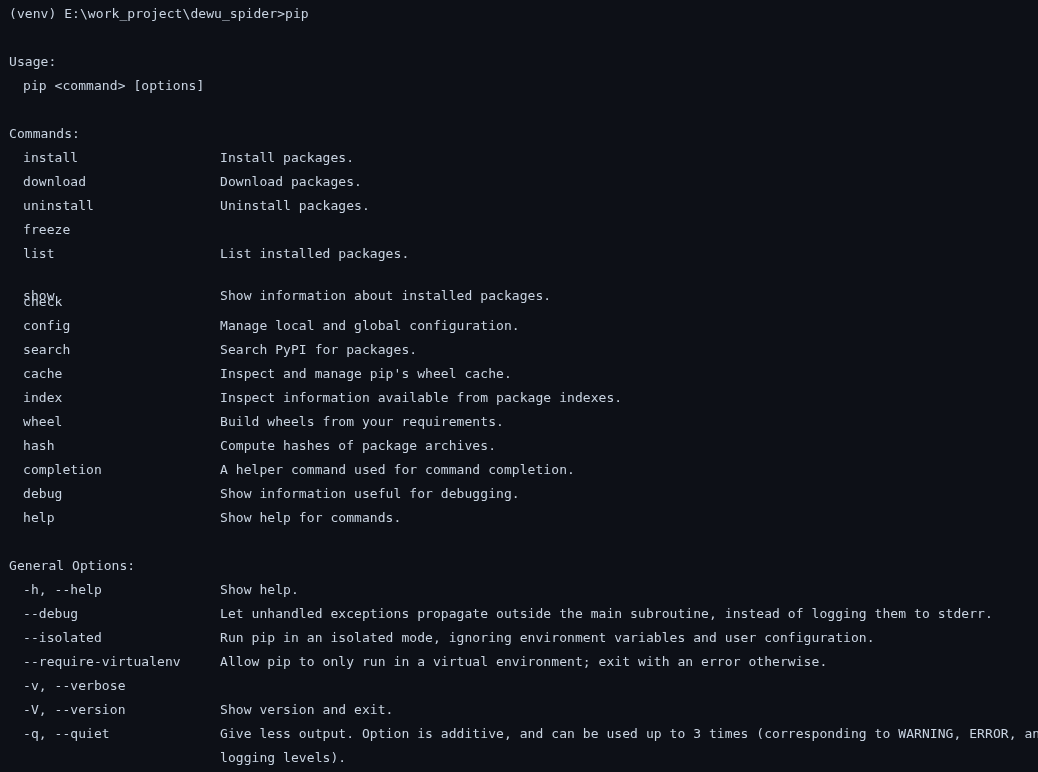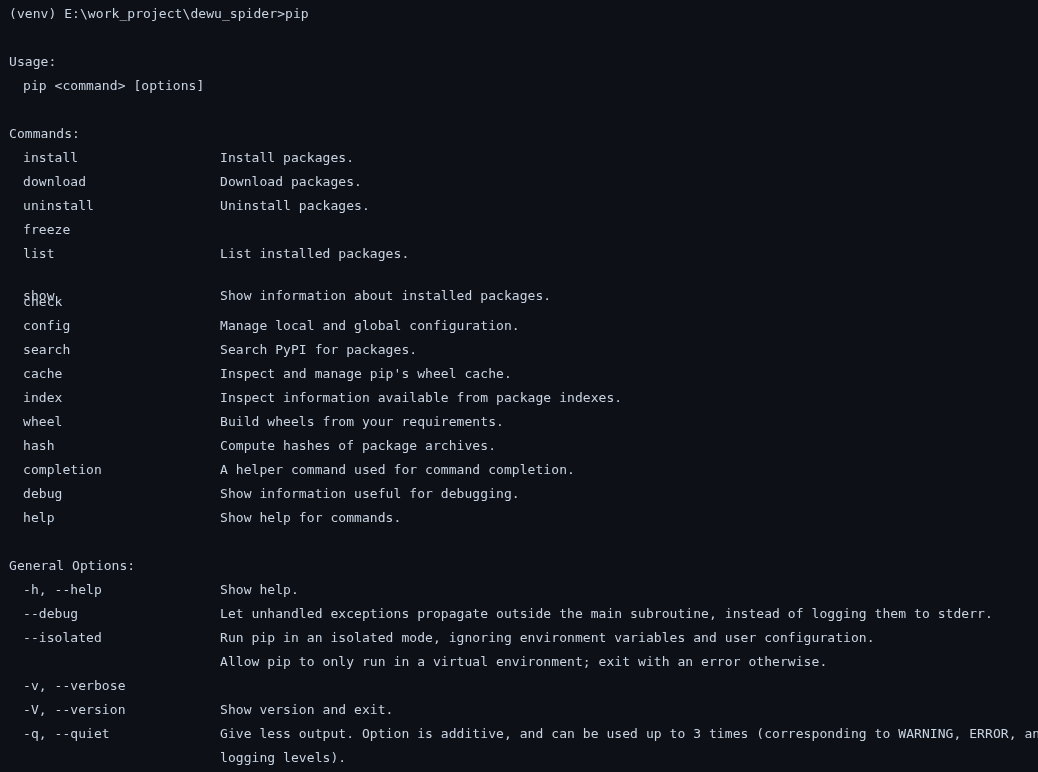--- a/index.html
+++ b/index.html
@@ -103,18 +103,18 @@
     <div class="row" style="top: 386px;"><span class="term">index</span><span class="desc">Inspect information available from package indexes.</span></div>
     <div class="row" style="top: 410px;"><span class="term">wheel</span><span class="desc">Build wheels from your requirements.</span></div>
     <div class="row" style="top: 434px;"><span class="term">hash</span><span class="desc">Compute hashes of package archives.</span></div>
     <div class="row" style="top: 458px;"><span class="term">completion</span><span class="desc">A helper command used for command completion.</span></div>
     <div class="row" style="top: 482px;"><span class="term">debug</span><span class="desc">Show information useful for debugging.</span></div>
     <div class="row" style="top: 506px;"><span class="term">help</span><span class="desc">Show help for commands.</span></div>
     <div class="hdr" style="top: 554px;">General Options:</div>
     <div class="row" style="top: 578px;"><span class="term">-h, --help</span><span class="desc">Show help.</span></div>
     <div class="row" style="top: 602px;"><span class="term">--debug</span><span class="desc">Let unhandled exceptions propagate outside the main subroutine, instead of logging them to stderr.</span></div>
     <div class="row" style="top: 626px;"><span class="term">--isolated</span><span class="desc">Run pip in an isolated mode, ignoring environment variables and user configuration.</span></div>
-    <div class="row" style="top: 650px;"><span class="desc">Allow pip to only run in a virtual environment; exit with an error otherwise.</span></div>
+    <div class="row" style="top: 650px;"><span class="term">--require-virtualenv</span><span class="desc">Allow pip to only run in a virtual environment; exit with an error otherwise.</span></div>
     <div class="row" style="top: 674px;"><span class="term">-v, --verbose</span></div>
     <div class="row" style="top: 698px;"><span class="term">-V, --version</span><span class="desc">Show version and exit.</span></div>
     <div class="row" style="top: 722px;"><span class="term">-q, --quiet</span><span class="desc">Give less output. Option is additive, and can be used up to 3 times (corresponding to WARNING, ERROR, and CRITICAL</span></div>
     <div class="contline" style="top: 746px;">logging levels).</div>
   </div>
 
 </body></html>

